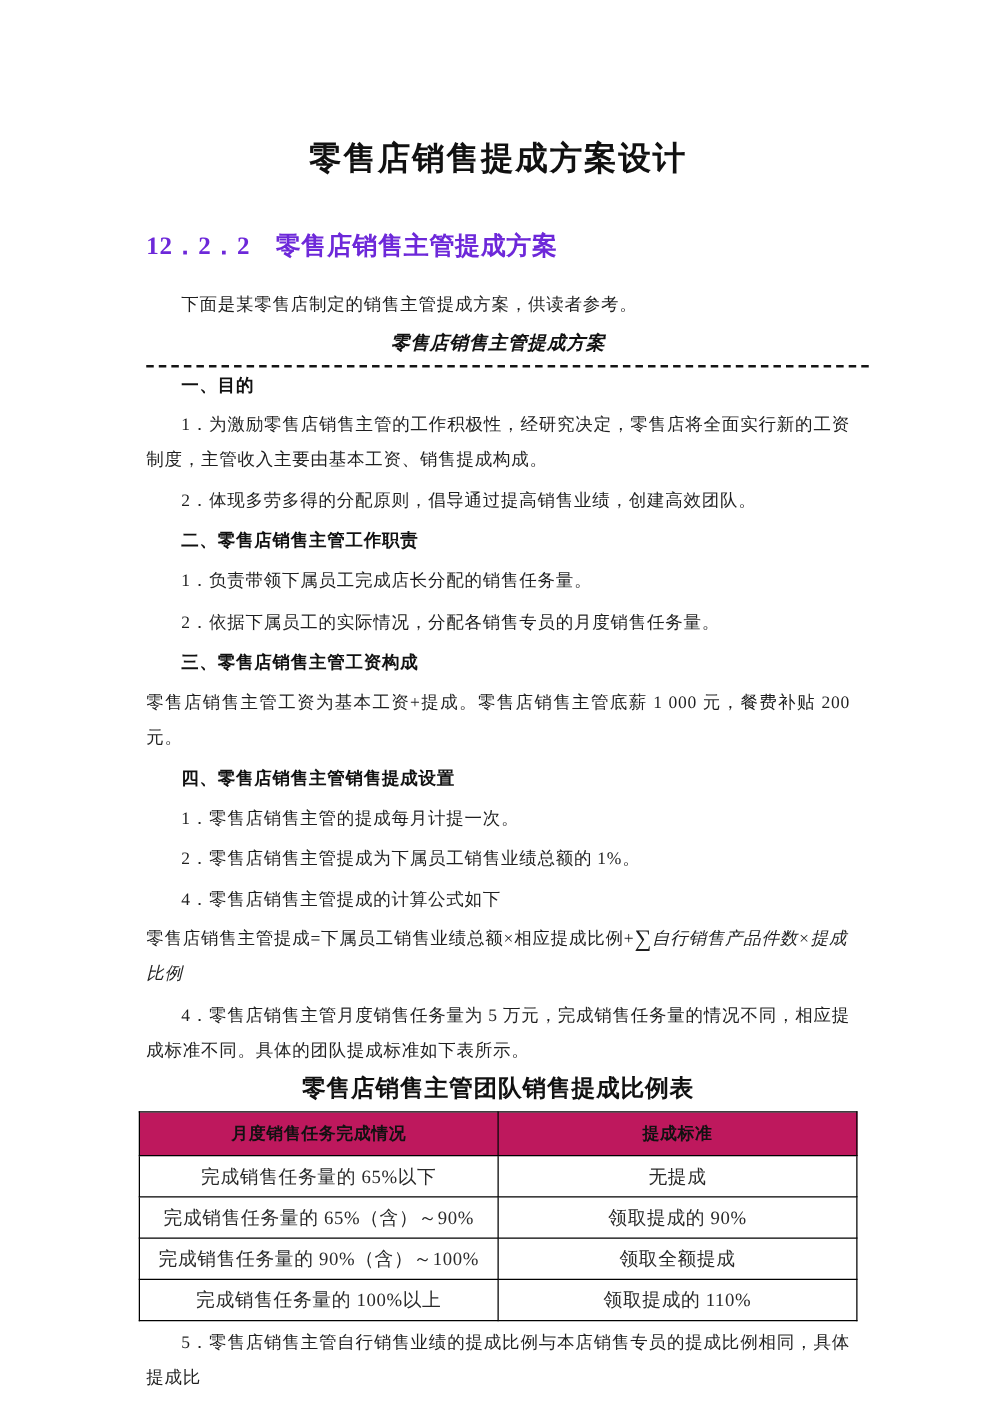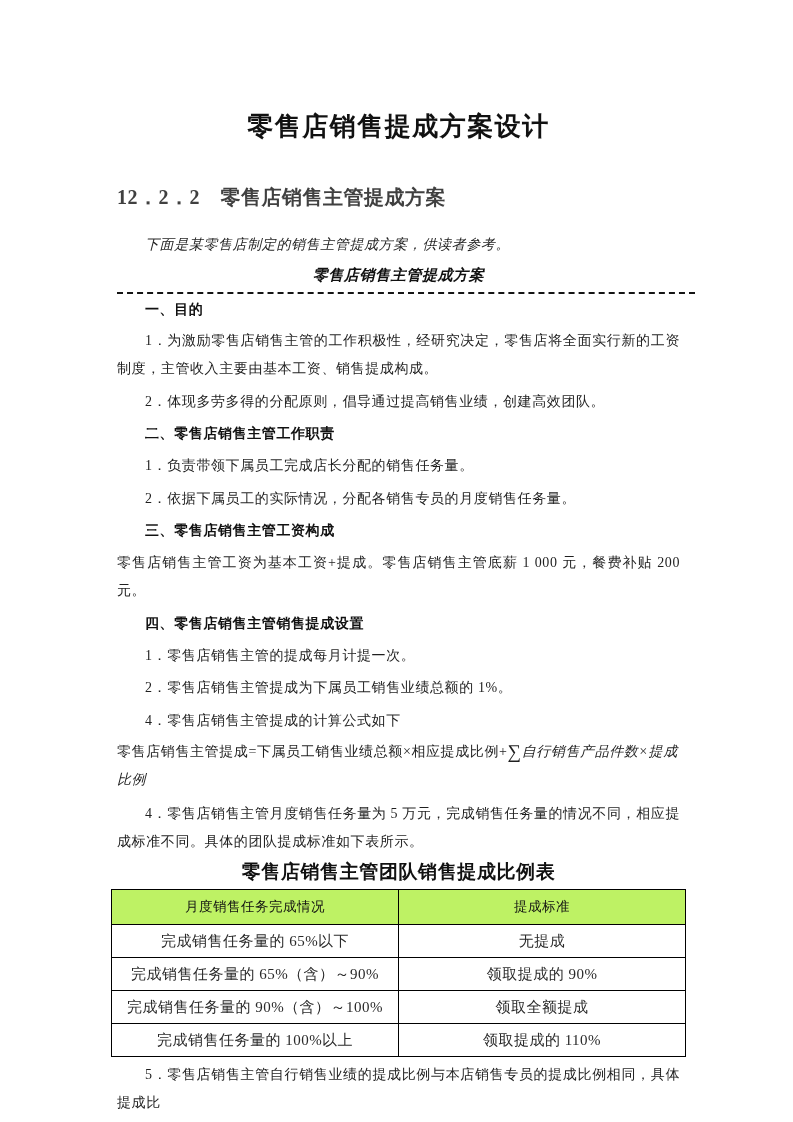--- a/index.html
+++ b/index.html
@@ -21,21 +21,21 @@
     line-height:30px;
     text-align:center;
     letter-spacing:1.5px;
     color:#111;
   }
   .section-no-heading {
     margin:42px 0 0 0;
     font-size:20px; font-weight:bold;
     line-height:26px;
     letter-spacing:0.5px;
-    color:#404040;
+    color:#6d28d9;
   }
   p {
     margin:0;
     font-size:14px;
     line-height:28px;
     letter-spacing:0.6px;
     text-align:justify;
   }
   .indent { text-indent:2em; }
   .bold { font-weight:bold; color:#111; }
@@ -47,21 +47,21 @@
     color:#111;
     font-style:italic;
   }
   .dashed-divider {
     border:none;
     border-top:2px dashed #151515;
     width:578px;
     margin:3px 0 0 0;
   }
   .mt2{margin-top:2px;} .mt3{margin-top:3px;} .mt4{margin-top:4px;}
-  .mt5{margin-top:5px;} .mt6{margin-top:6px;} .mt21{margin-top:21px;font-style:italic;}
+  .mt5{margin-top:5px;} .mt6{margin-top:6px;} .mt21{margin-top:21px;}
   .formula { text-align:left; }
   .formula .sigma { font-size:19px; line-height:1; vertical-align:-2px; }
   .formula .ital { font-style:italic; }
   .table-title {
     margin-top:2px;
     text-align:center;
     font-weight:bold;
     font-size:19px;
     color:#111;
     line-height:28px;
@@ -73,23 +73,23 @@
     table-layout:fixed;
   }
   table.commission th, table.commission td {
     border:1.5px solid #000;
     text-align:center;
     vertical-align:middle;
     letter-spacing:0.5px;
   }
   table.commission th {
     height:32px;
-    background:#bef264;
+    background:#be185d;
     font-size:13.5px;
-    font-weight:normal;
+    font-weight:bold;
     color:#111;
   }
   table.commission td {
     height:30px;
     font-size:15px;
     color:#2a2a2a;
     background:#fff;
   }
 </style>
 </head>

